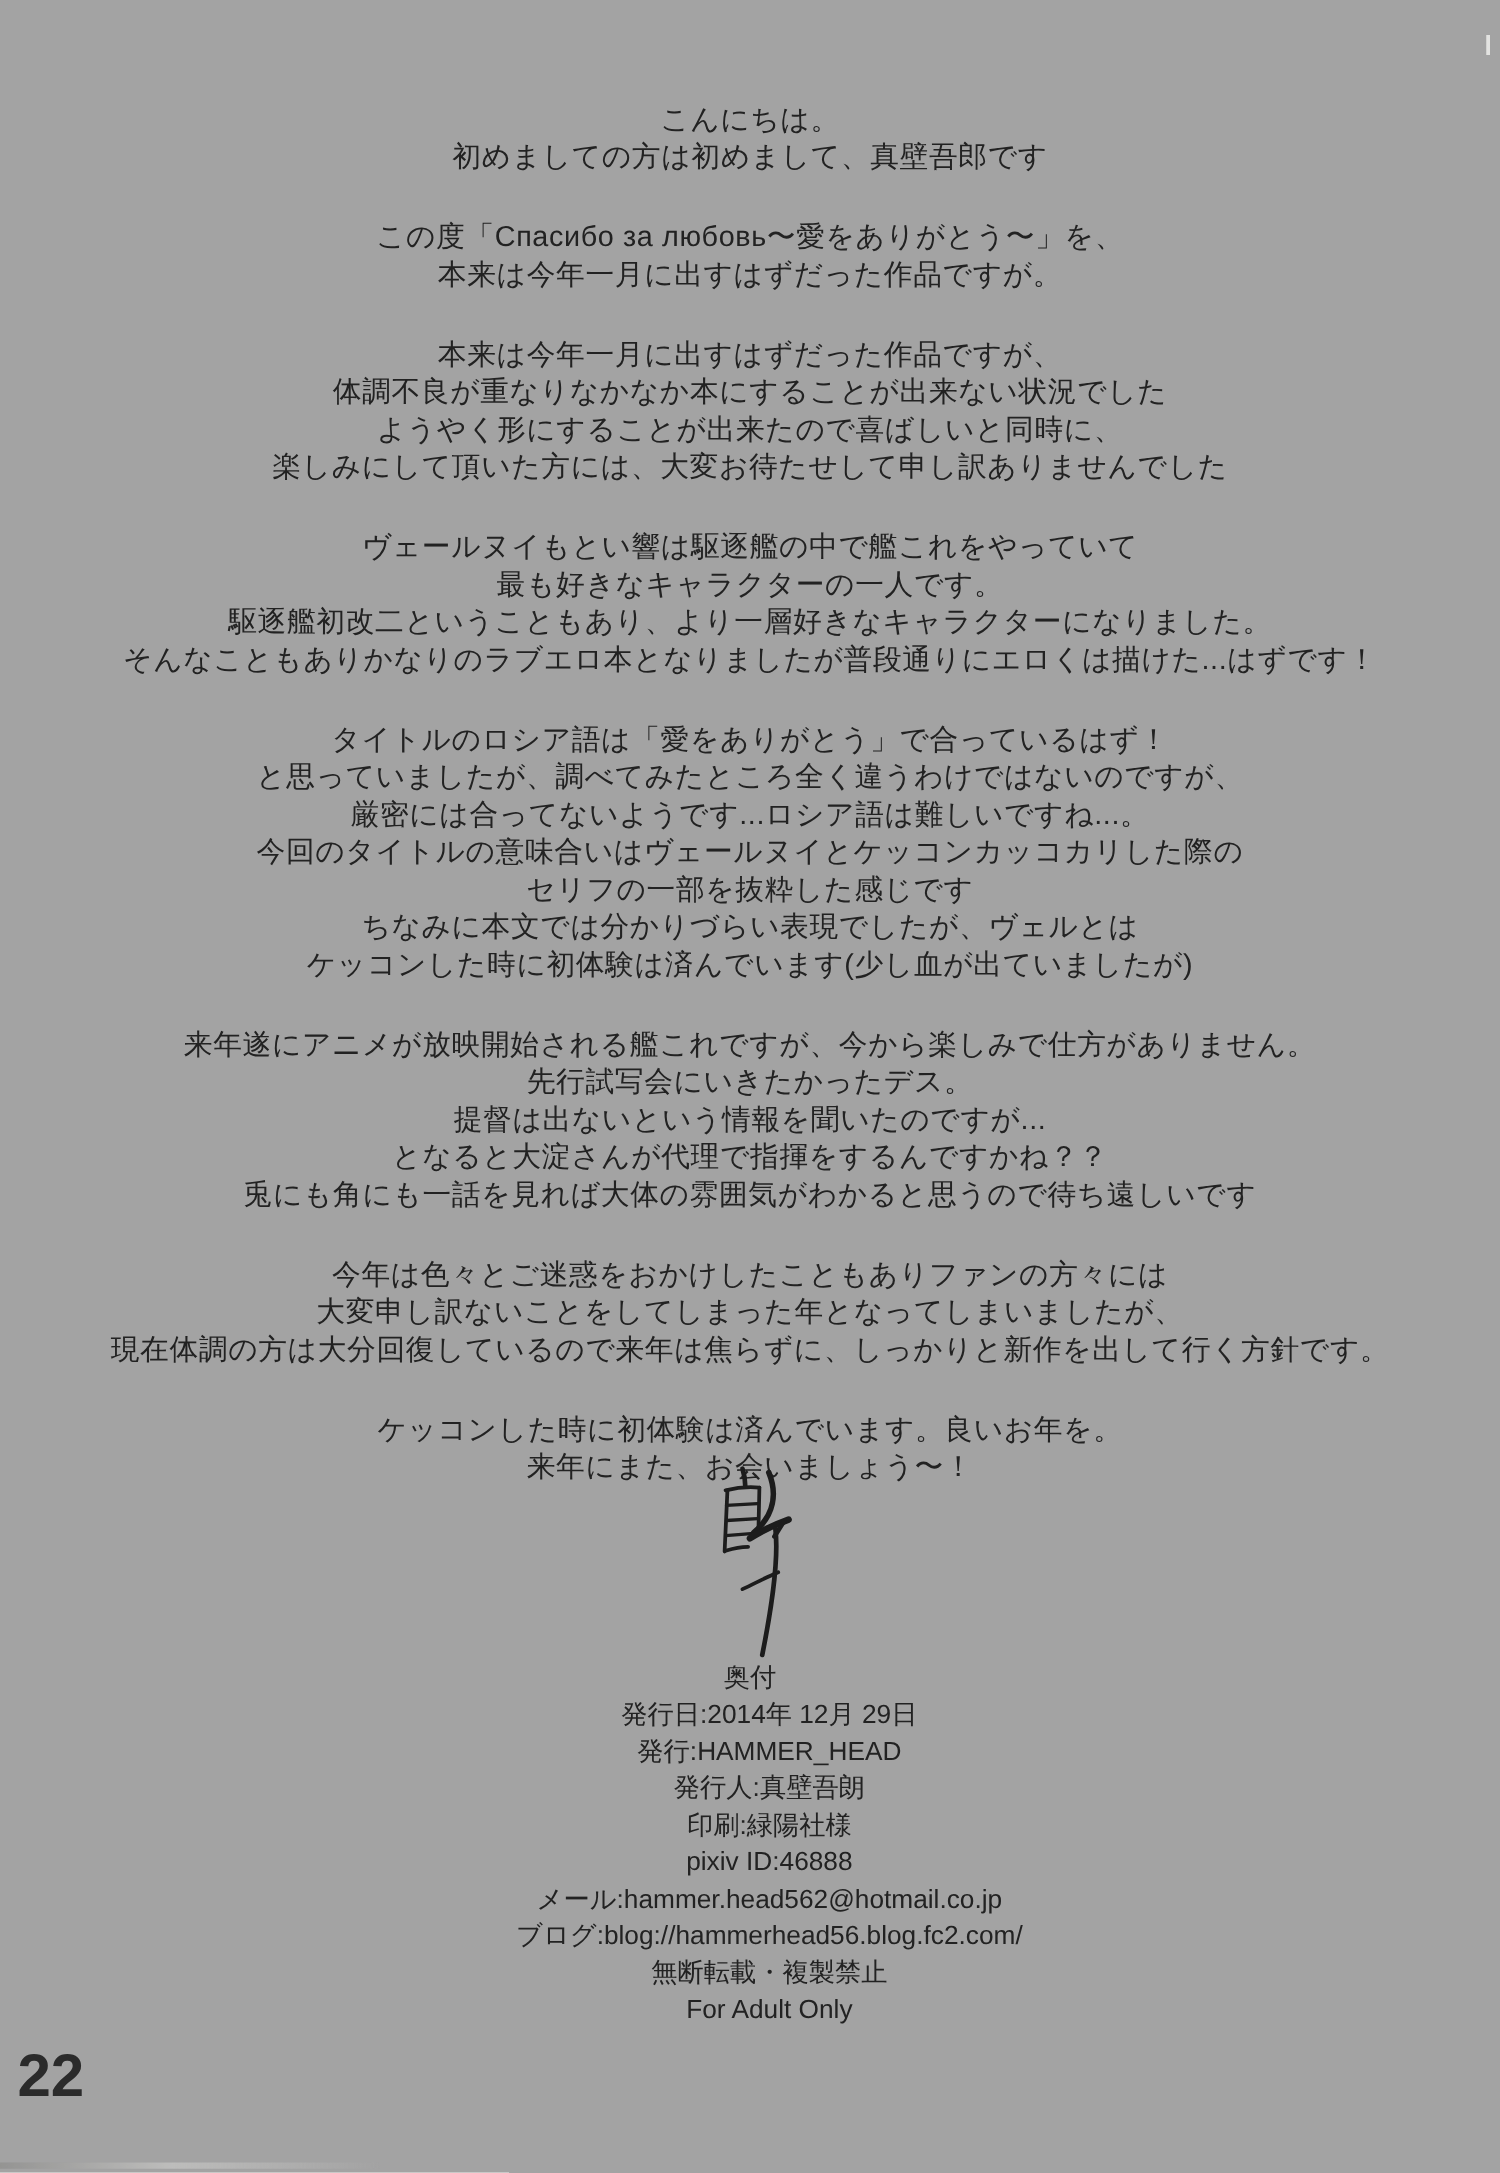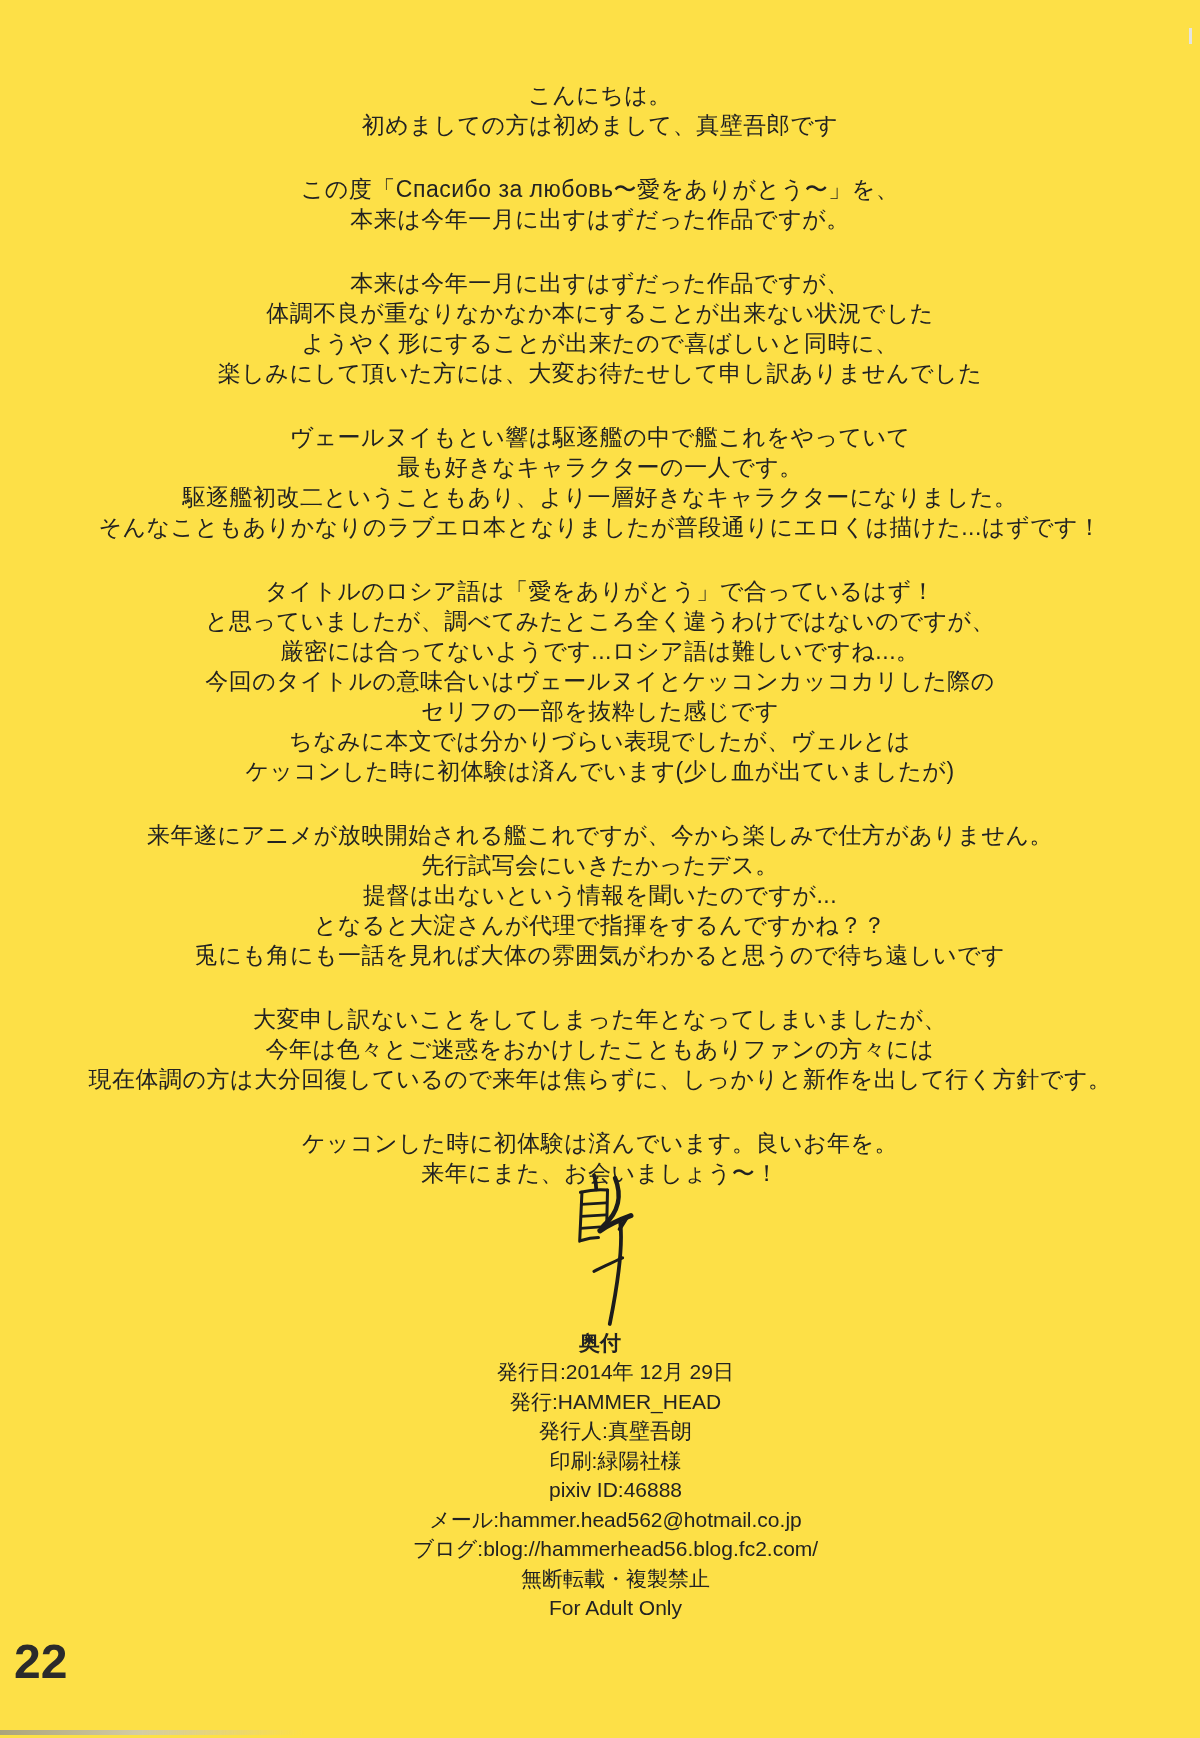--- a/index.html
+++ b/index.html
@@ -2,21 +2,21 @@
 <html><head>
 <meta charset="utf-8">
 <style>
   * { margin: 0; padding: 0; box-sizing: border-box; }
   html, body { background: #e8e8e6; }
   .page {
     position: relative;
     width: 1200px;
     height: 1738px;
     margin: 0 auto;
-    background: #fde047;
+    background: #a3a3a3;
     overflow: hidden;
     color: #1f1f1f;
     font-family: "Liberation Sans", "DejaVu Sans", sans-serif;
   }
   .afterword {
     position: absolute;
     top: 80px;
     left: 0;
     width: 100%;
     text-align: center;
@@ -38,21 +38,21 @@
   .colophon {
     position: absolute;
     top: 1328px;
     left: 0;
     width: 100%;
     text-align: center;
     font-size: 21px;
     color: #222;
   }
   .colophon .col-title {
-    font-weight: bold;
+    font-weight: normal;
     line-height: 29px;
   }
   .colophon .line { line-height: 29.5px; white-space: nowrap; margin-left: 31px; }
   .page-number {
     position: absolute;
     left: 14px;
     top: 1634px;
     font-size: 48px;
     font-weight: 600;
     letter-spacing: 0px;
@@ -114,22 +114,22 @@
         <div class="line">ケッコンした時に初体験は済んでいます(少し血が出ていましたが)</div>
       </div>
       <div class="para">
         <div class="line">来年遂にアニメが放映開始される艦これですが、今から楽しみで仕方がありません。</div>
         <div class="line">先行試写会にいきたかったデス。</div>
         <div class="line">提督は出ないという情報を聞いたのですが...</div>
         <div class="line">となると大淀さんが代理で指揮をするんですかね？？</div>
         <div class="line">兎にも角にも一話を見れば大体の雰囲気がわかると思うので待ち遠しいです</div>
       </div>
       <div class="para">
+        <div class="line">今年は色々とご迷惑をおかけしたこともありファンの方々には</div>
         <div class="line">大変申し訳ないことをしてしまった年となってしまいましたが、</div>
-        <div class="line">今年は色々とご迷惑をおかけしたこともありファンの方々には</div>
         <div class="line">現在体調の方は大分回復しているので来年は焦らずに、しっかりと新作を出して行く方針です。</div>
       </div>
       <div class="para">
         <div class="line">ケッコンした時に初体験は済んでいます。良いお年を。</div>
         <div class="line">来年にまた、お会いましょう〜！</div>
       </div>
     </div>
 
   <div class="signature-wrap">
     <svg width="104" height="158" viewBox="0 0 120 210" fill="none" stroke="#1c1c1c" stroke-linecap="round">

